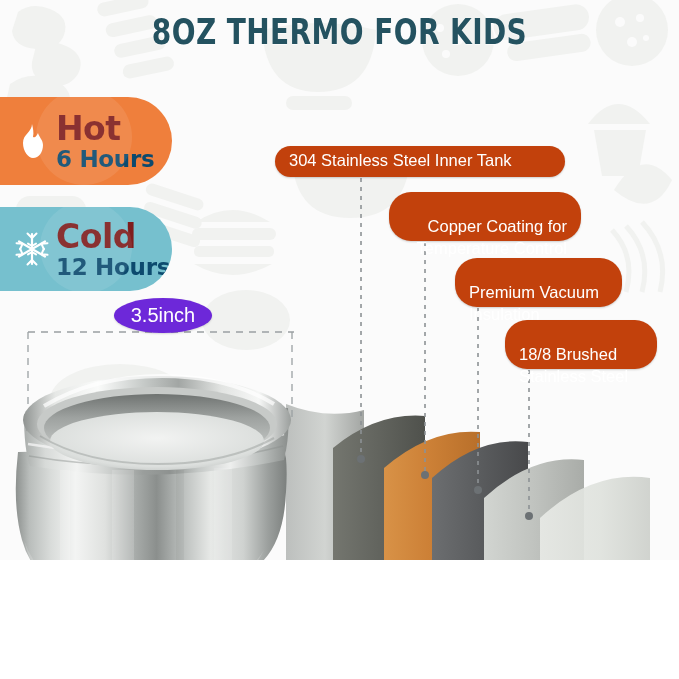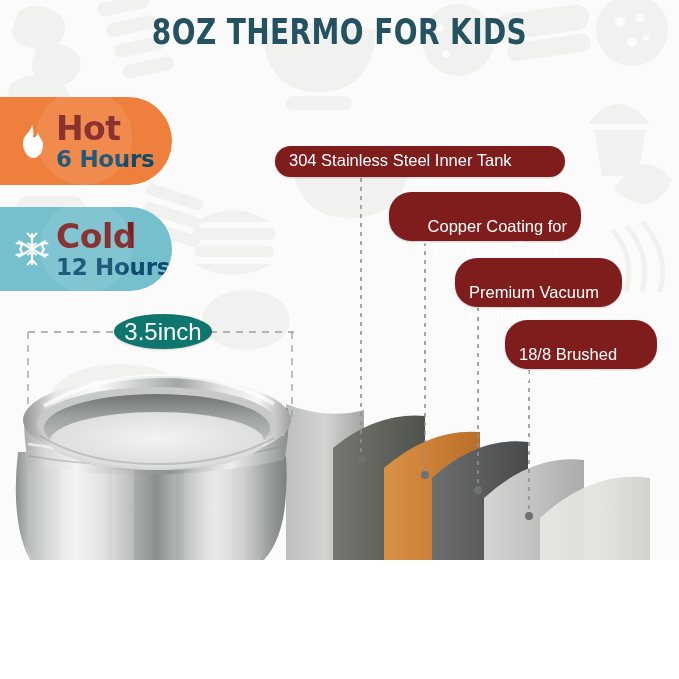--- a/index.html
+++ b/index.html
@@ -105,21 +105,21 @@
     position: absolute;
     border-radius: 50%;
     background: rgba(255,255,255,0.09);
     pointer-events: none;
   }
 
   
   .callout {
     position: absolute;
     z-index: 7;
-    background: #7f1d1d;
+    background: #c2410c;
     color: #ffffff;
     border-radius: 22px;
     font-family: "Liberation Sans", sans-serif;
     font-size: 16.5px;
     font-weight: normal;
     line-height: 1.32;
     padding: 24px 14px 7px 14px;
     box-sizing: border-box;
     box-shadow: 0 1px 2px rgba(0,0,0,0.18);
     white-space: pre-line;
@@ -127,28 +127,28 @@
   #callout-0 { left: 275px; top: 146px; width: 290px; height: 31px;
                border-radius: 16px; padding-top: 4px; text-align: left; }
   #callout-1 { left: 389px; top: 192px; width: 192px; height: 49px; text-align: right; }
   #callout-2 { left: 455px; top: 258px; width: 167px; height: 49px; }
   #callout-3 { left: 505px; top: 320px; width: 152px; height: 49px; }
 
   
   #dim-label {
     position: absolute;
     left: 114px;
-    top: 314px;
+    top: 298px;
     width: 98px;
     height: 35px;
-    background: #0f766e;
+    background: #6d28d9;
     border-radius: 50%;
     color: #ffffff;
     font-family: "Liberation Sans", sans-serif;
-    font-size: 24px;
+    font-size: 20px;
     display: flex;
     align-items: center;
     justify-content: center;
     z-index: 8;
     box-shadow: 0 1px 2px rgba(0,0,0,0.15);
   }
 
   
   #leaders, #product, #dims {
     position: absolute;

